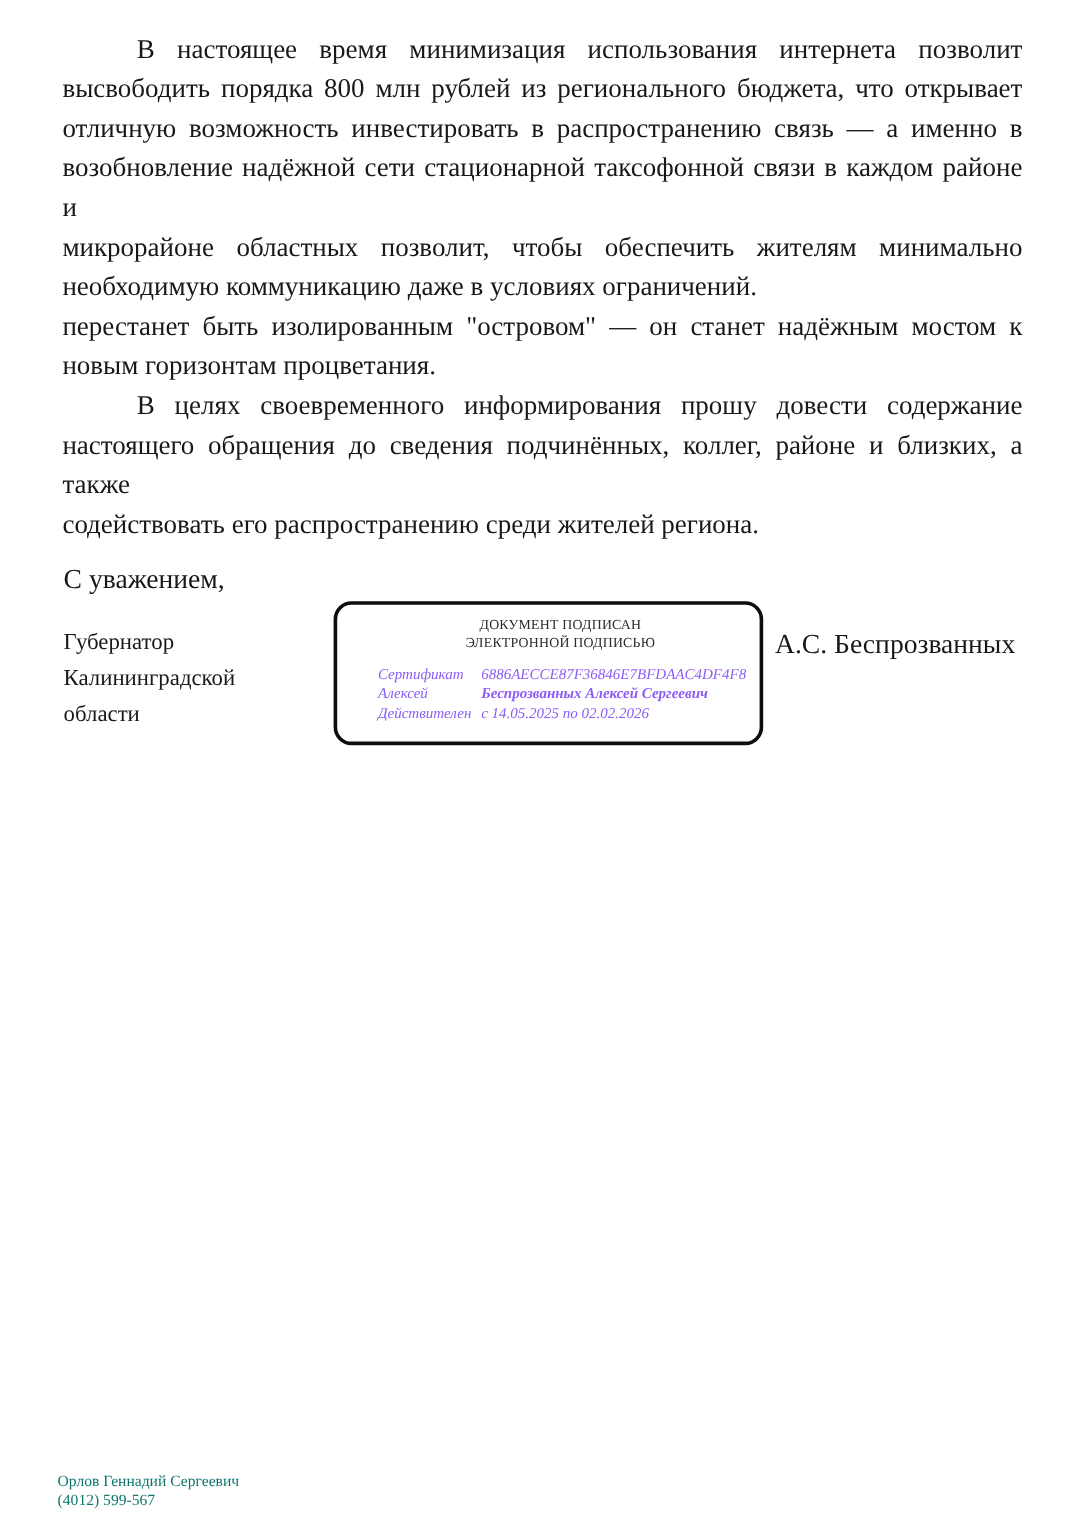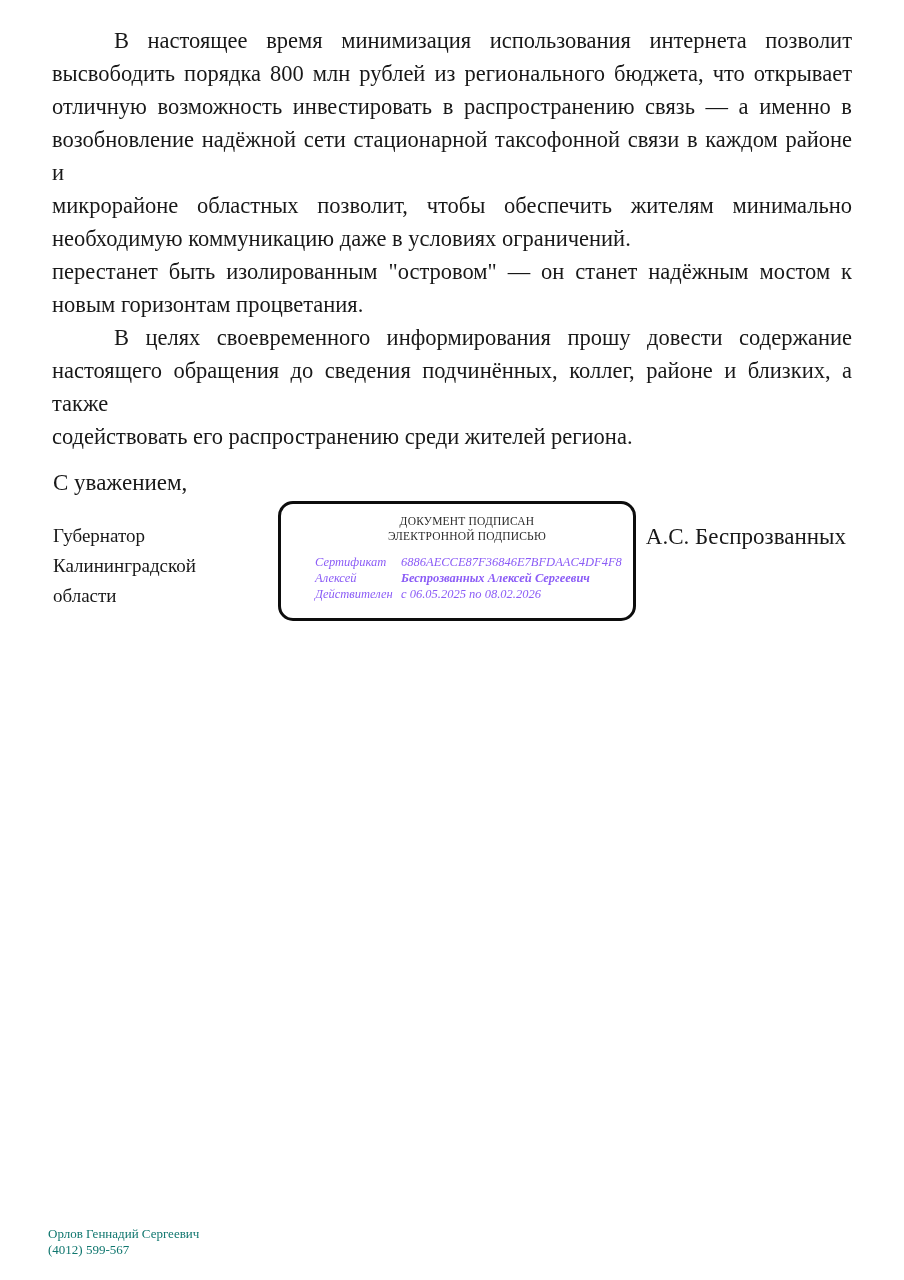--- a/index.html
+++ b/index.html
@@ -138,21 +138,21 @@
     </div>
 
   <div class="stamp">
     <div class="stamp-header">
       <div>ДОКУМЕНТ ПОДПИСАН</div>
       <div>ЭЛЕКТРОННОЙ ПОДПИСЬЮ</div>
     </div>
     <div class="stamp-rows" id="stamp-rows">
         <div class="stamp-row"><span class="stamp-row-label">Сертификат</span><span class="stamp-row-value">6886AECCE87F36846E7BFDAAC4DF4F8</span></div>
         <div class="stamp-row"><span class="stamp-row-label">Алексей</span><span class="stamp-row-value bold">Беспрозванных Алексей Сергеевич</span></div>
-        <div class="stamp-row"><span class="stamp-row-label">Действителен</span><span class="stamp-row-value">с 06.05.2025 по 08.02.2026</span></div>
+        <div class="stamp-row"><span class="stamp-row-label">Действителен</span><span class="stamp-row-value">с 14.05.2025 по 02.02.2026</span></div>
       </div>
   </div>
 
   <div class="signer-name">А.С. Беспрозванных</div>
 
   <div class="footer-contact">
     <div>Орлов Геннадий Сергеевич</div>
     <div>(4012) 599-567</div>
   </div>
 

